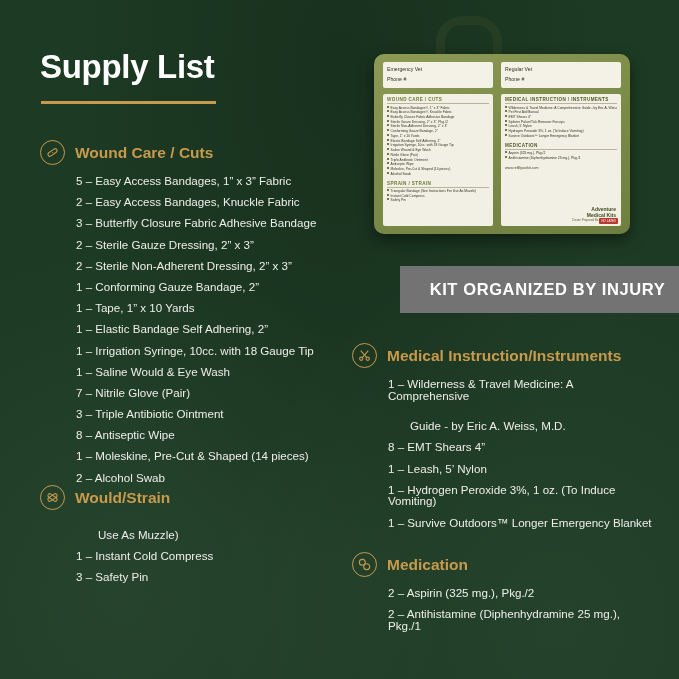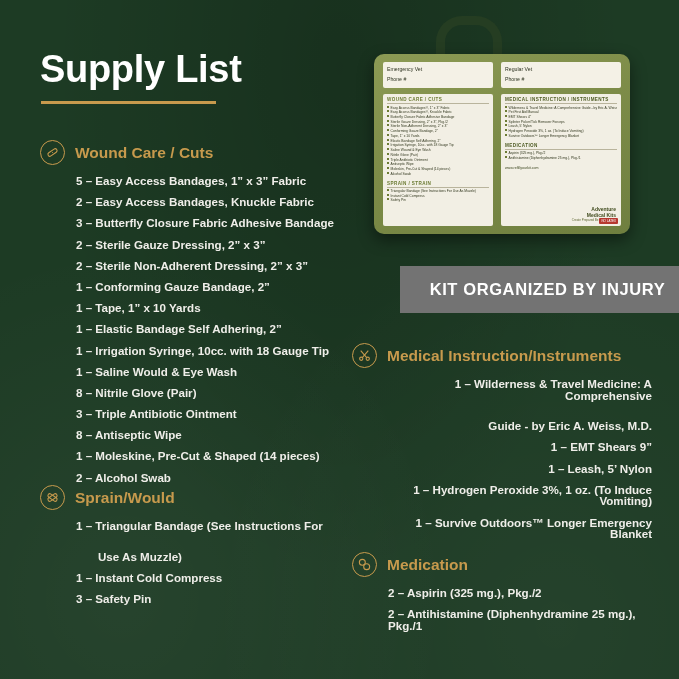--- a/index.html
+++ b/index.html
@@ -27,21 +27,21 @@
   .page {
     position: absolute;
     inset: 0;
   }
 
   
   .title {
     position: absolute;
     left: 40px;
     top: 48px;
-    font-size: 38px;
+    font-size: 33px;
     font-weight: bold;
     color: #ffffff;
     letter-spacing: -0.3px;
   }
   .title-rule {
     position: absolute;
     left: 41px;
     top: 101px;
     width: 175px;
     height: 3px;
@@ -215,38 +215,37 @@
   .badge svg { display: block; }
   .section-title {
     color: #c79a4d;
     font-size: 15.5px;
     font-weight: bold;
   }
   .items {
     list-style: none;
     margin: 0;
     padding: 0 0 0 36px;
-    font-weight: bold;
   }
   .items li {
     color: #efeee9;
     font-size: 11.6px;
     line-height: 1.0;
     margin-bottom: 9.6px;
     white-space: pre-line;
   }
   .items li .cont {
     display: block;
     padding-left: 22px;
     margin-top: 19px;
   }
 
   #sec-wound { left: 40px; top: 140px; width: 320px; }
   #sec-sprain { left: 40px; top: 485px; width: 320px; }
-  #sec-medical { left: 352px; top: 343px; width: 300px; text-align: right; }
+  #sec-medical { left: 352px; top: 343px; width: 300px; }
   #sec-medication { left: 352px; top: 552px; width: 300px; }
 </style>
 </head>
 <body>
 
 <div class="bg-texture"></div>
 
 <div class="page">
 
   <div class="title">Supply List</div>
@@ -339,60 +338,60 @@
       <li>5 – Easy Access Bandages, 1” x 3” Fabric</li>
       <li>2 – Easy Access Bandages, Knuckle Fabric</li>
       <li>3 – Butterfly Closure Fabric Adhesive Bandage</li>
       <li>2 – Sterile Gauze Dressing, 2” x 3”</li>
       <li>2 – Sterile Non-Adherent Dressing, 2” x 3”</li>
       <li>1 – Conforming Gauze Bandage, 2”</li>
       <li>1 – Tape, 1” x 10 Yards</li>
       <li>1 – Elastic Bandage Self Adhering, 2”</li>
       <li>1 – Irrigation Syringe, 10cc. with 18 Gauge Tip</li>
       <li>1 – Saline Would &amp; Eye Wash</li>
-      <li>8 – Nitrile Glove (Pair)</li>
+      <li>7 – Nitrile Glove (Pair)</li>
       <li>3 – Triple Antibiotic Ointment</li>
       <li>8 – Antiseptic Wipe</li>
       <li>1 – Moleskine, Pre-Cut &amp; Shaped (14 pieces)</li>
       <li>2 – Alcohol Swab</li>
     </ul>
   </div>
 
   <div class="section" id="sec-sprain">
     <div class="section-head">
       <div class="badge">
         <svg width="13" height="13" viewBox="0 0 24 24" fill="none" stroke="#c79a4d" stroke-width="2">
           <rect x="2.5" y="8.5" width="19" height="7" rx="3.5" transform="rotate(-35 12 12)"></rect>
           <rect x="2.5" y="8.5" width="19" height="7" rx="3.5" transform="rotate(35 12 12)"></rect>
         </svg>
       </div>
-      <div class="section-title">Sprain/Would</div>
+      <div class="section-title">Would/Strain</div>
     </div>
     <ul class="items">
-      <li><span>1 – Triangular Bandage (See Instructions For</span><span class="cont">Use As Muzzle)</span></li>
+      <li><span class="cont">Use As Muzzle)</span></li>
       <li>1 – Instant Cold Compress</li>
       <li>3 – Safety Pin</li>
     </ul>
   </div>
 
   <div class="section" id="sec-medical">
     <div class="section-head">
       <div class="badge">
         <svg width="13" height="13" viewBox="0 0 24 24" fill="none" stroke="#c79a4d" stroke-width="2">
           <circle cx="6" cy="18" r="3"></circle>
           <circle cx="18" cy="18" r="3"></circle>
           <line x1="8" y1="16" x2="19" y2="3"></line>
           <line x1="16" y1="16" x2="5" y2="3"></line>
         </svg>
       </div>
       <div class="section-title">Medical Instruction/Instruments</div>
     </div>
     <ul class="items">
       <li><span>1 – Wilderness &amp; Travel Medicine: A Comprehensive</span><span class="cont">Guide - by Eric A. Weiss, M.D.</span></li>
-      <li>1 – EMT Shears 9”</li>
+      <li>8 – EMT Shears 4”</li>
       <li>1 – Leash, 5’ Nylon</li>
       <li>1 – Hydrogen Peroxide 3%, 1 oz. (To Induce Vomiting)</li>
       <li>1 – Survive Outdoors™ Longer Emergency Blanket</li>
     </ul>
   </div>
 
   <div class="section" id="sec-medication">
     <div class="section-head">
       <div class="badge">
         <svg width="13" height="13" viewBox="0 0 24 24" fill="none" stroke="#c79a4d" stroke-width="2">

